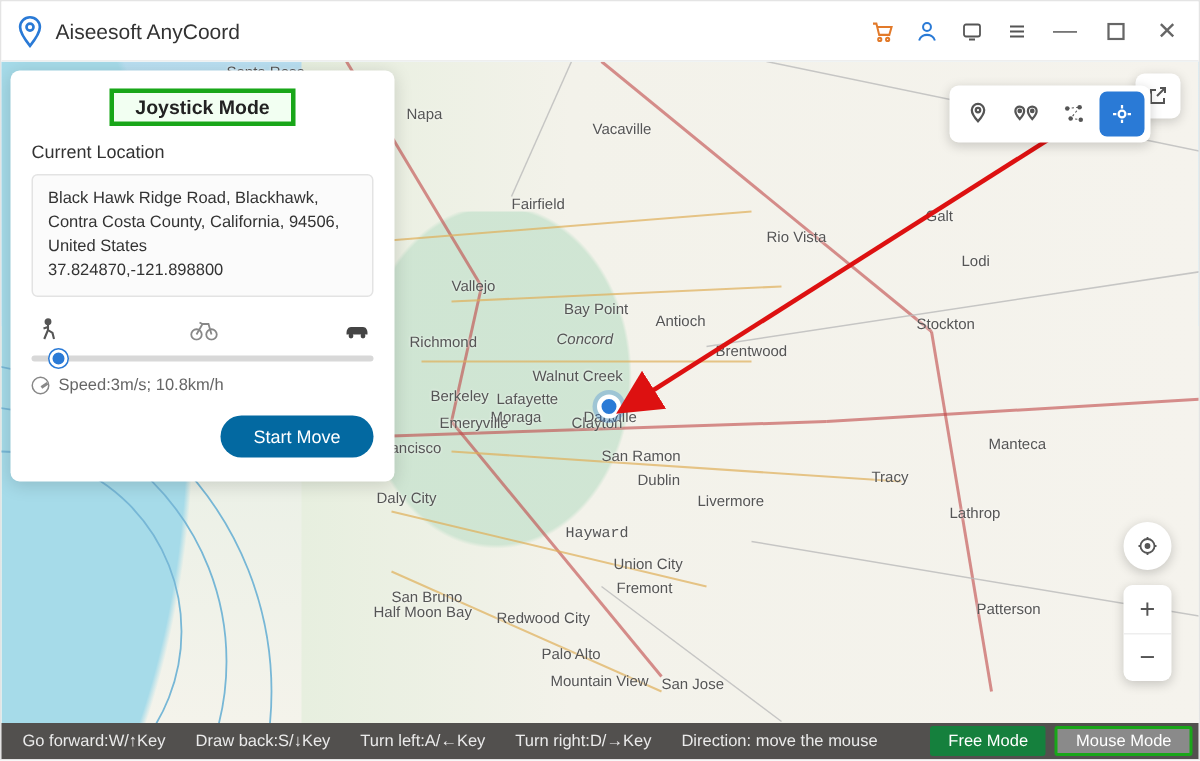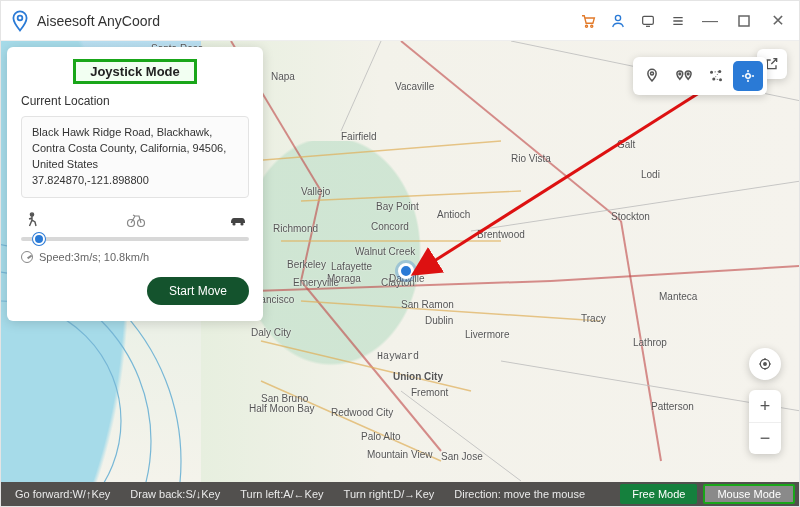--- a/index.html
+++ b/index.html
@@ -36,21 +36,21 @@
   .panel-title { display:inline-block; font-size:13px; font-weight:700; color:#222; padding:2px 14px; border:3px solid #19a619; background:#f2fff2; }
   .sub { font-size:12px; font-weight:400; color:#333; margin-top:10px; }
   .addr-box { margin-top:8px; border:1px solid #e3e3e3; border-radius:4px; padding:8px 10px; font-size:11px; line-height:1.45; color:#333; background:#fbfbfb; }
   .icons-row { display:flex; justify-content:space-between; align-items:center; margin-top:14px; padding:0 2px; color:#777; }
   .icons-row .mi { width:18px; text-align:center; font-size:14px; }
   .slider-track { position:relative; height:4px; background:#d8d8d8; border-radius:2px; margin-top:6px; }
   .slider-thumb { position:absolute; top:50%; left:8%; width:12px; height:12px; border-radius:50%; background:#2a7ad6; border:2px solid #fff; box-shadow:0 0 0 1px #2a7ad6; transform:translate(-50%,-50%); cursor:pointer; }
   .speed { font-size:11px; color:#666; margin-top:10px; display:flex; align-items:center; gap:6px; }
   .speed .sic { width:12px; height:12px; border:1.5px solid #888; border-radius:50%; position:relative; }
   .speed .sic::after { content:""; position:absolute; width:5px; height:1.5px; background:#888; top:4px; left:5px; transform:rotate(-35deg); }
-  .start-btn { display:block; margin:14px 0 2px auto; background:#14532d; color:#fff; border:none; border-radius:16px; font-size:12px; padding:7px 22px; cursor:pointer; }
+  .start-btn { display:block; margin:14px 0 2px auto; background:#0369a1; color:#fff; border:none; border-radius:16px; font-size:12px; padding:7px 22px; cursor:pointer; }
 
   
   .maptools { position:absolute; top:8px; right:20px; display:flex; align-items:center; background:#fff; border-radius:6px; box-shadow:0 2px 8px rgba(0,0,0,.18); padding:4px; gap:2px; }
   .maptools .mt { width:30px; height:30px; display:flex; align-items:center; justify-content:center; border-radius:5px; cursor:pointer; color:#555; }
   .maptools .mt.active { background:#2a7ad6; color:#fff; }
   .exit-btn { width:30px; height:30px; margin-left:6px; display:flex; align-items:center; justify-content:center; background:#fff; border-radius:6px; box-shadow:0 2px 8px rgba(0,0,0,.18); cursor:pointer; color:#555; }
 
   
   .sidecol { position:absolute; right:18px; bottom:28px; display:flex; flex-direction:column; gap:10px; align-items:center; }
   .circle-btn { width:32px; height:32px; border-radius:50%; background:#fff; box-shadow:0 2px 8px rgba(0,0,0,.2); display:flex; align-items:center; justify-content:center; cursor:pointer; color:#555; }
@@ -152,41 +152,41 @@
 
     <div id="city-layer">
         <div class="city" style="left: 150px; top: 2px;">Santa Rosa</div>
         <div class="city" style="left: 270px; top: 30px;">Napa</div>
         <div class="city" style="left: 378px; top: 40px; margin-left: 16px;">Vacaville</div>
         <div class="city" style="left: 340px; top: 90px;">Fairfield</div>
         <div class="city" style="left: 510px; top: 112px;">Rio Vista</div>
         <div class="city" style="left: 616px; top: 98px;">Galt</div>
         <div class="city" style="left: 300px; top: 145px;">Vallejo</div>
         <div class="city" style="left: 375px; top: 160px;">Bay Point</div>
-        <div class="city" style="left: 370px; top: 180px;">Concord</div>
+        <div class="city" style="left: 370px; top: 180px; font-style: italic;">Concord</div>
         <div class="city" style="left: 436px; top: 168px;">Antioch</div>
         <div class="city" style="left: 354px; top: 205px;">Walnut Creek</div>
         <div class="city" style="left: 380px; top: 196px; margin-top: 40px;">Clayton</div>
         <div class="city" style="left: 476px; top: 188px;">Brentwood</div>
         <div class="city" style="left: 610px; top: 170px;">Stockton</div>
         <div class="city" style="left: 640px; top: 128px;">Lodi</div>
         <div class="city" style="left: 272px; top: 182px;">Richmond</div>
         <div class="city" style="left: 286px; top: 218px;">Berkeley</div>
         <div class="city" style="left: 330px; top: 220px;">Lafayette</div>
         <div class="city" style="left: 326px; top: 232px;">Moraga</div>
         <div class="city" style="left: 388px; top: 232px;">Danville</div>
         <div class="city" style="left: 400px; top: 258px;">San Ramon</div>
         <div class="city" style="left: 424px; top: 274px;">Dublin</div>
         <div class="city" style="left: 464px; top: 288px;">Livermore</div>
         <div class="city" style="left: 580px; top: 272px;">Tracy</div>
         <div class="city" style="left: 658px; top: 250px;">Manteca</div>
         <div class="city" style="left: 250px; top: 286px;">Daly City</div>
         <div class="city" style="left: 260px; top: 312px; margin-top: 40px;">San Bruno</div>
         <div class="city" style="left: 376px; top: 310px; font-family: Liberation Mono, monospace;">Hayward</div>
-        <div class="city" style="left: 392px; top: 330px; font-weight: bold;">Union City</div>
+        <div class="city" style="left: 408px; top: 330px;">Union City</div>
         <div class="city" style="left: 410px; top: 346px;">Fremont</div>
         <div class="city" style="left: 248px; top: 362px;">Half Moon Bay</div>
         <div class="city" style="left: 330px; top: 366px;">Redwood City</div>
         <div class="city" style="left: 360px; top: 390px;">Palo Alto</div>
         <div class="city" style="left: 366px; top: 408px;">Mountain View</div>
         <div class="city" style="left: 440px; top: 410px;">San Jose</div>
         <div class="city" style="left: 650px; top: 360px;">Patterson</div>
         <div class="city" style="left: 292px; top: 236px;">Emeryville</div>
         <div class="city" style="left: 256px; top: 253px;">rancisco</div>
         <div class="city" style="left: 632px; top: 296px;">Lathrop</div>

